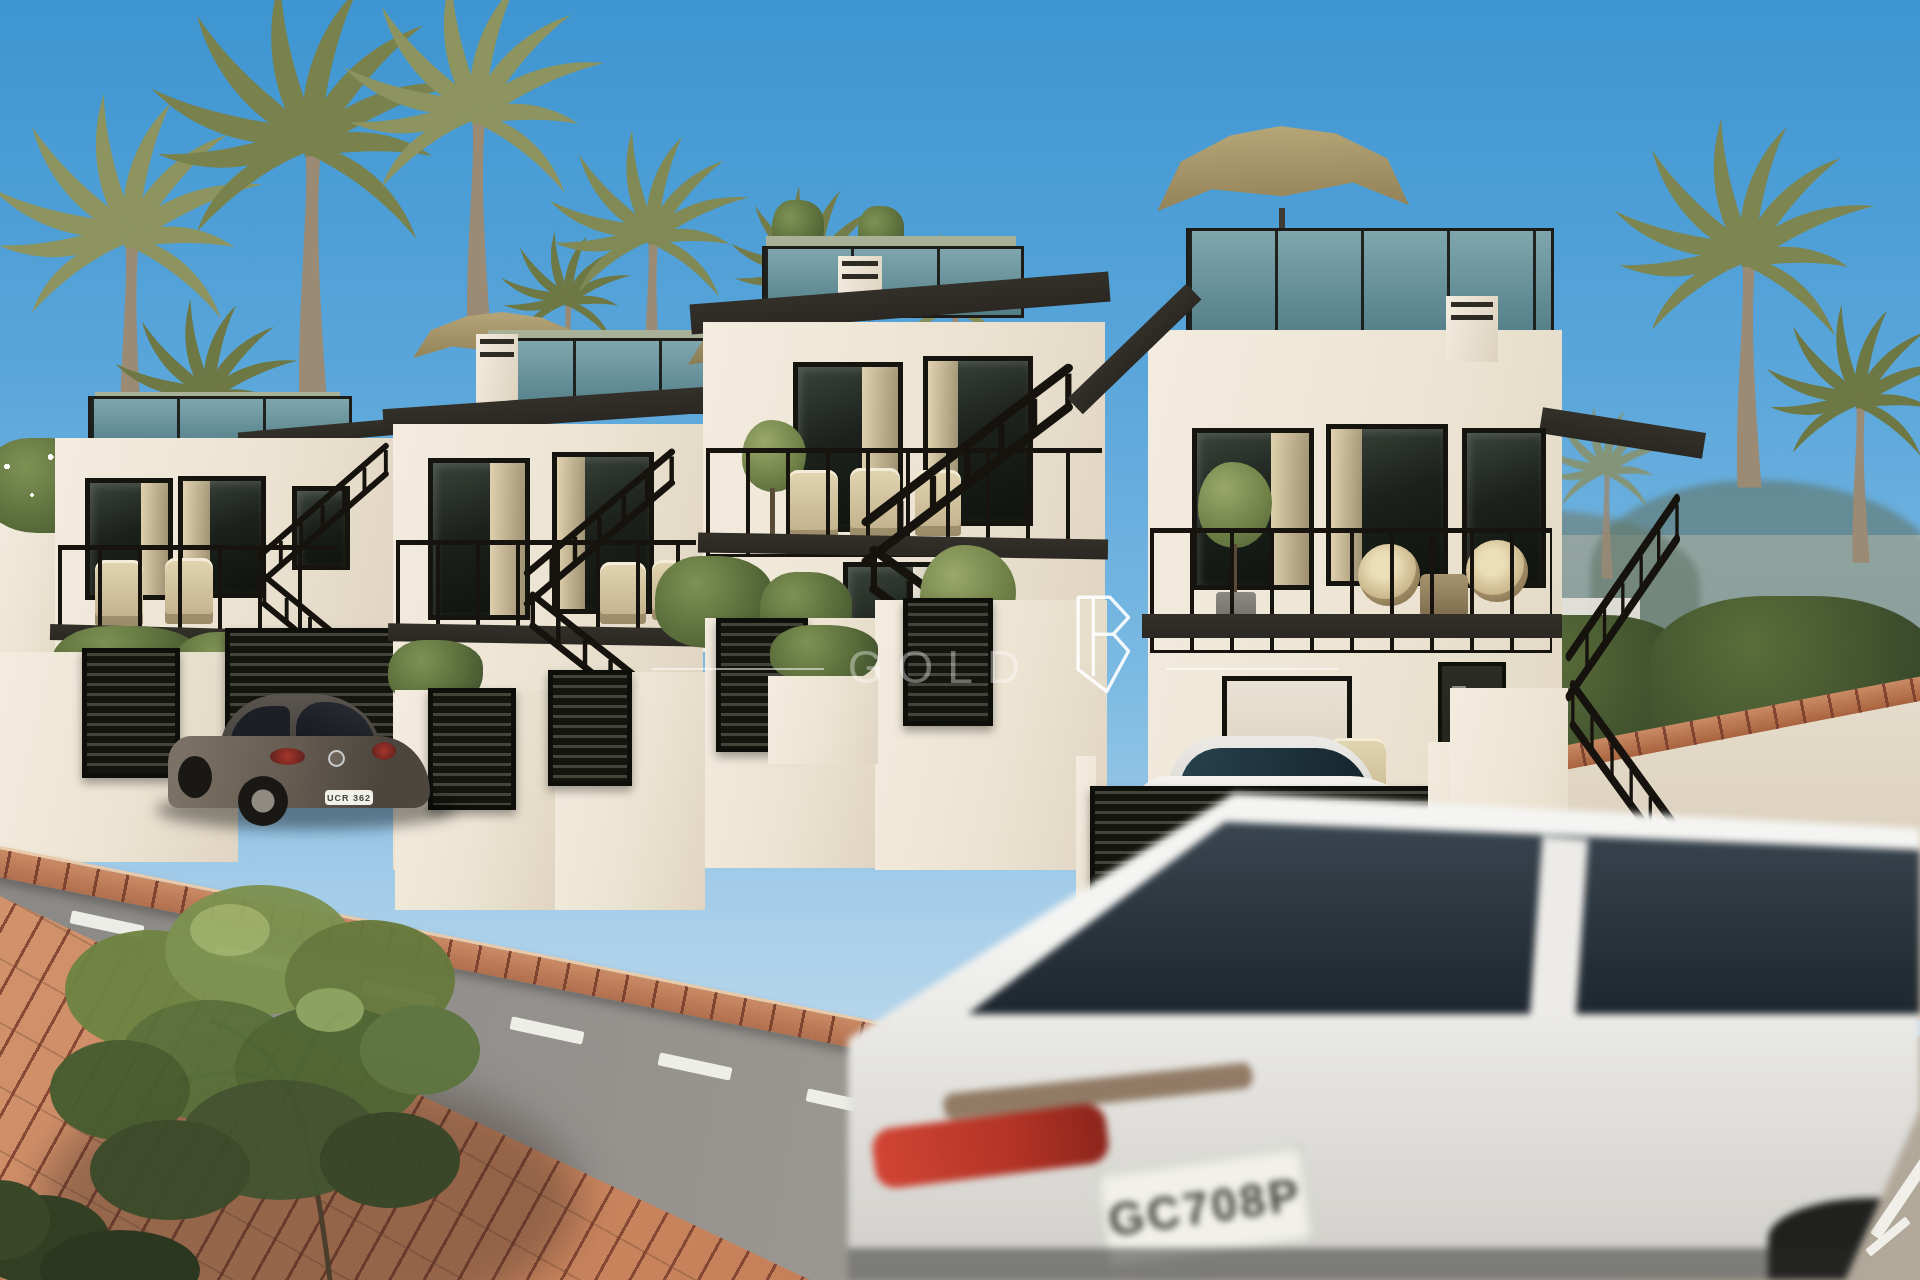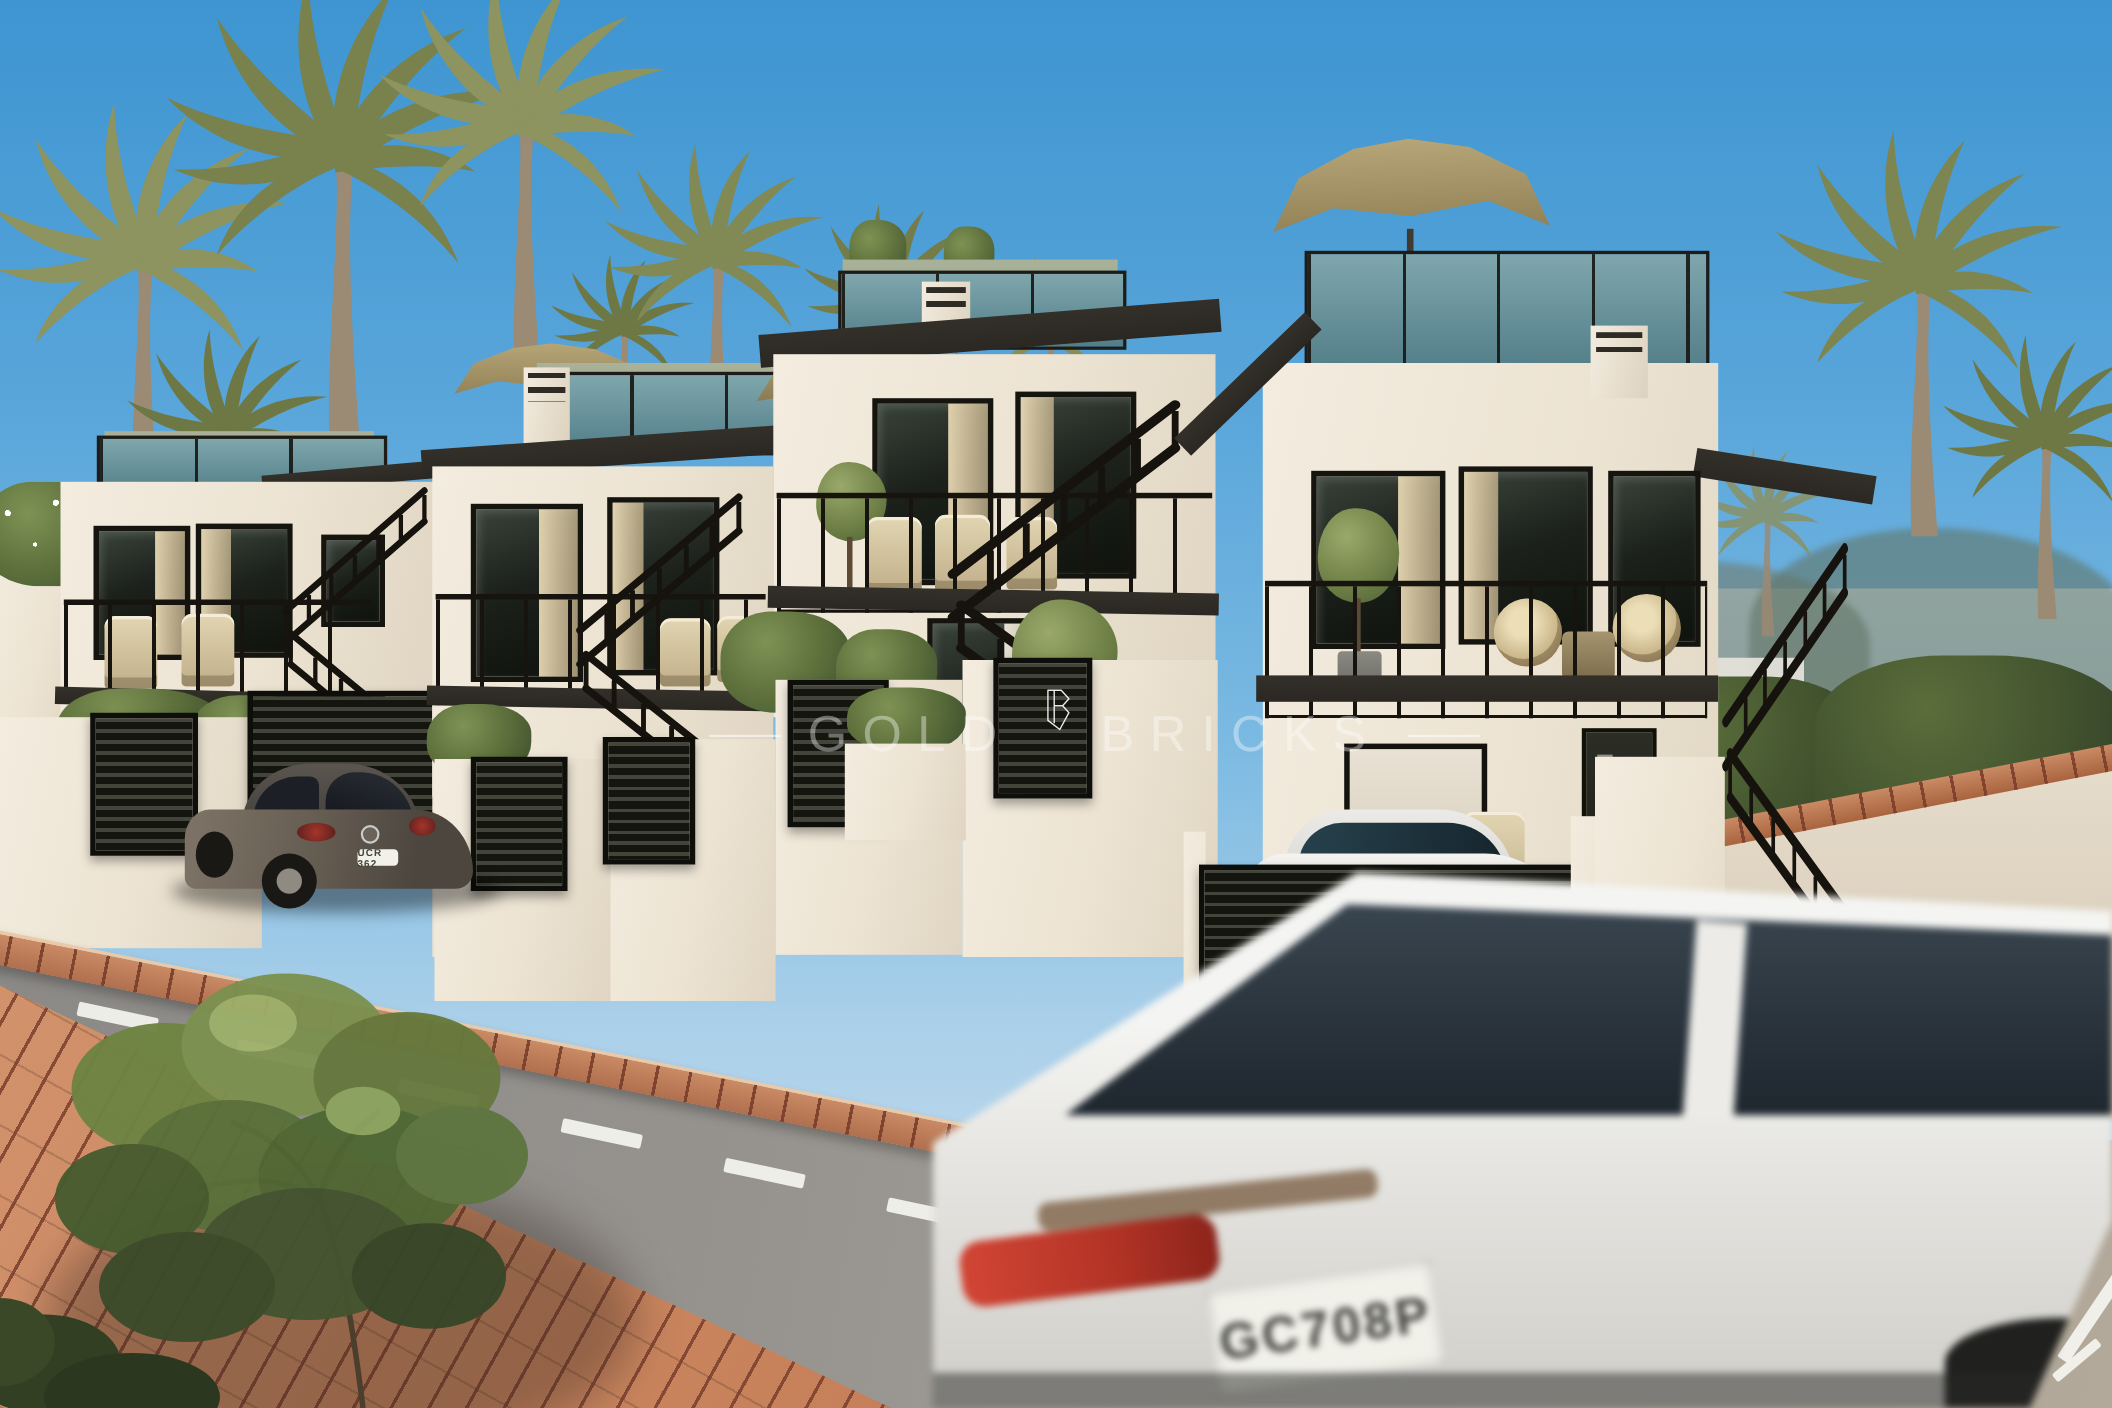--- a/index.html
+++ b/index.html
@@ -329,21 +329,21 @@
     <div class="abs" style="left:-12px;top:100px;width:300px;height:40px;background:rgba(0,0,0,.4);border-radius:50%;filter:blur(7px);"></div>
     <div class="abs" style="left:52px;top:4px;width:162px;height:72px;background:linear-gradient(180deg,#5a554f,#3e3a36);border-radius:64px 70px 10px 8px/58px 64px 10px 8px;"></div>
     <div class="abs" style="left:128px;top:12px;width:80px;height:54px;background:linear-gradient(200deg,#2a2f35,#11141a);border-radius:30px 56px 6px 6px;"></div>
     <div class="abs" style="left:62px;top:16px;width:60px;height:48px;background:#1c2026;border-radius:40px 8px 4px 4px;"></div>
     <div class="abs" style="left:0;top:46px;width:262px;height:72px;background:linear-gradient(100deg,#7b7165 5%,#665d52 45%,#4c463f 80%);border-radius:26px 60px 18px 12px/30px 64px 18px 12px;"></div>
     <div class="abs" style="left:70px;top:86px;width:50px;height:50px;background:radial-gradient(circle,#8f8b83 0 11px,#1a1814 12px);border-radius:50%;"></div>
     <div class="abs" style="left:10px;top:66px;width:34px;height:42px;background:#1a1814;border-radius:50%;"></div>
     <div class="abs" style="left:102px;top:58px;width:35px;height:17px;background:radial-gradient(circle at 50% 50%,#a3352b,#5a1f1c);border-radius:50%;"></div>
     <div class="abs" style="left:204px;top:52px;width:24px;height:18px;background:radial-gradient(circle at 50% 50%,#a3352b,#5a1f1c);border-radius:50%;"></div>
     <div class="abs" style="left:160px;top:60px;width:13px;height:13px;border:2px solid #c9ccce;border-radius:50%;background:#6b6258;"></div>
-    <div class="abs plate" style="left:157px;top:82px;width:37px;height:15px;font-size:9px;letter-spacing:1px;">
+    <div class="abs plate" style="left:157px;top:100px;width:48px;height:15px;font-size:9px;letter-spacing:1px;">
         <span>UCR 362</span>
       </div>
   </div>
 
   <div class="abs" style="left:848px;top:778px;width:1072px;height:502px;filter:blur(3.5px);">
     <div class="abs" style="left:0;top:0;width:1072px;height:502px;background:linear-gradient(180deg,#f4f4f2 30%,#e3e2de 60%,#cfcec9 100%);clip-path:polygon(0 52%,36% 3%,100% 10%,100% 66%,93% 100%,0 100%);">
       <div class="abs" style="left:120px;top:36px;width:952px;height:200px;background:linear-gradient(180deg,#3a4650,#1e262e);clip-path:polygon(0 100%,27% 4%,100% 18%,100% 100%);"></div>
       <div class="abs" style="left:688px;top:60px;width:46px;height:180px;background:#ecebe8;transform:rotate(4deg);"></div>
       <div class="abs" style="left:95px;top:300px;width:310px;height:26px;background:#7d6247;opacity:.8;border-radius:10px;transform:rotate(-6deg);"></div>
       <div class="abs" style="left:25px;top:338px;width:235px;height:60px;background:linear-gradient(90deg,#d24535,var(--taillight) 60%,#8c241b);border-radius:20px;transform:rotate(-7deg);"></div>
@@ -384,17 +384,16 @@
   </svg>
 
   <div class="abs wm" style="left:645px;top:560px;width:700px;height:150px;">
     <div class="rule"></div>
     <div class="txt">GOLD</div>
     <svg viewBox="0 0 100 128" width="84" height="108" fill="none" stroke="rgba(255,255,255,.9)" stroke-width="4" stroke-linejoin="round" style="margin-bottom:10px;">
       <path d="M24 6 H62 L84 30 L66 50 L84 70 L58 118 L24 92 Z"></path>
       <path d="M42 6 V100"></path>
       <path d="M42 50 H66"></path>
     </svg>
-    <div class="txt">BRICKS</div>
     <div class="rule"></div>
   </div>
 
 </div>
 
 </body></html>

